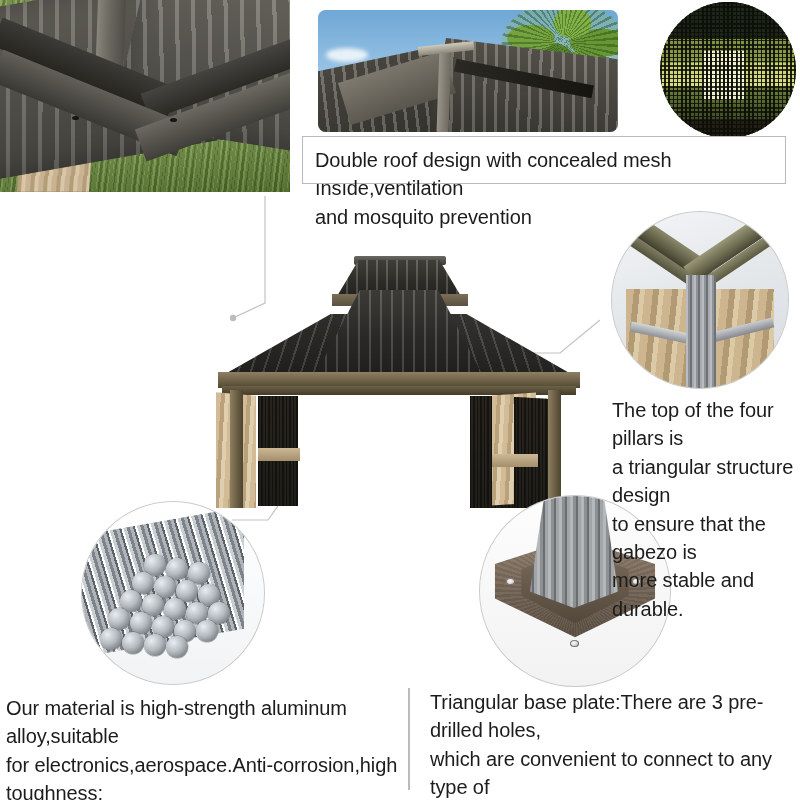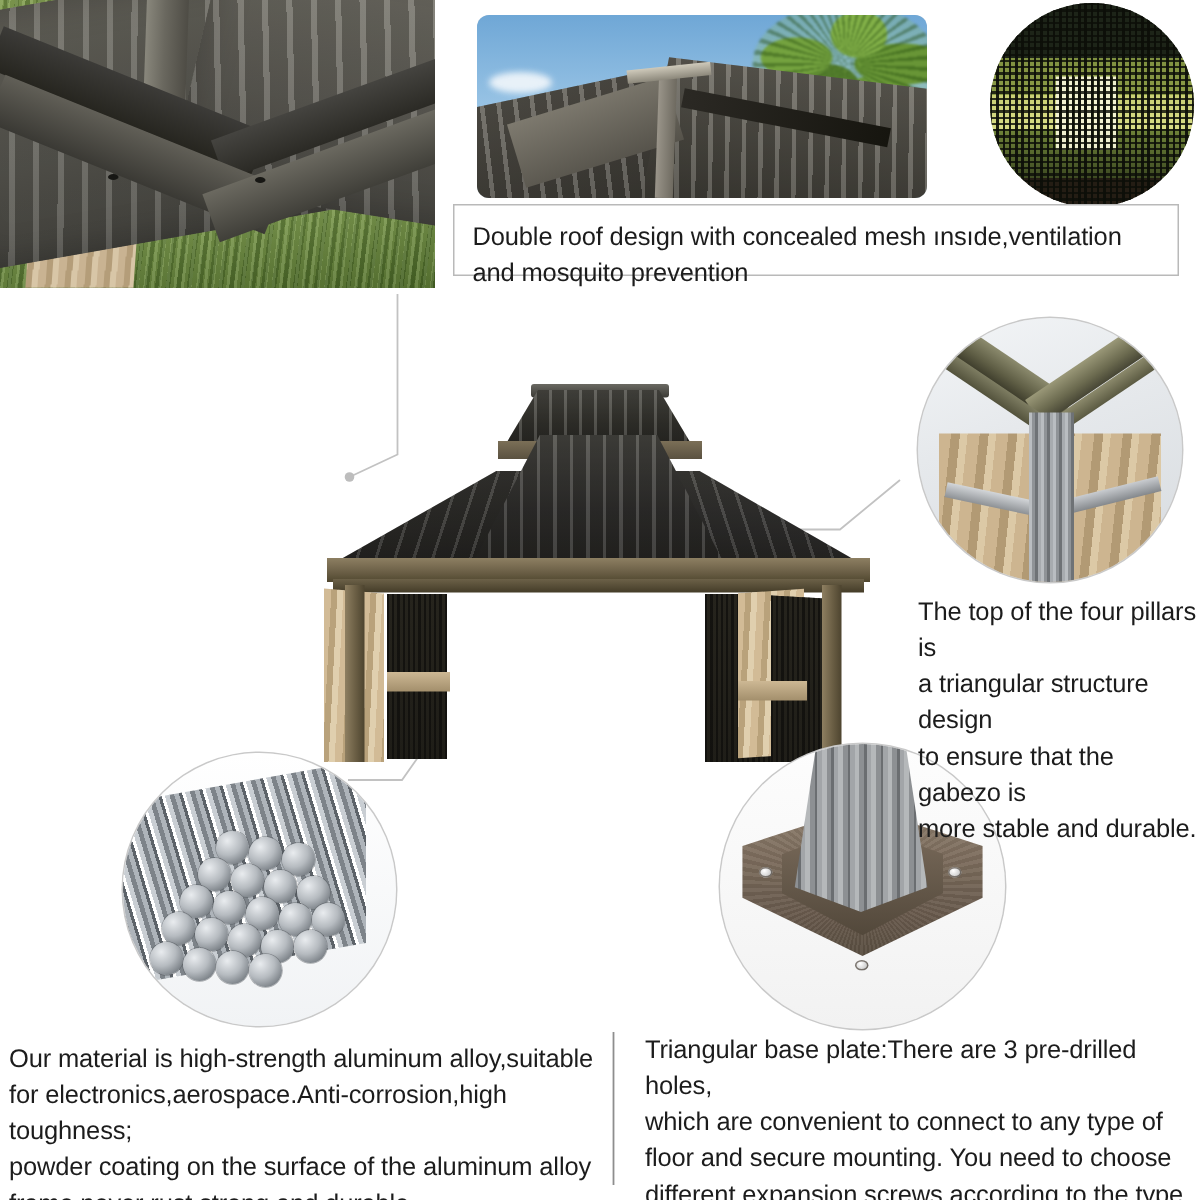--- a/index.html
+++ b/index.html
@@ -16,21 +16,21 @@
     width: 800px;
     height: 800px;
     background: #ffffff;
     overflow: hidden;
   }
 
   
   .callout-text {
     position: absolute;
     color: #1c1c1c;
-    font-size: 17px;
+    font-size: 20px;
     line-height: 1.42;
     letter-spacing: -0.1px;
     white-space: pre-line;
   }
   .boxed {
     background: #ffffff;
     border: 1px solid #b9b9b9;
     box-sizing: border-box;
   }
 

